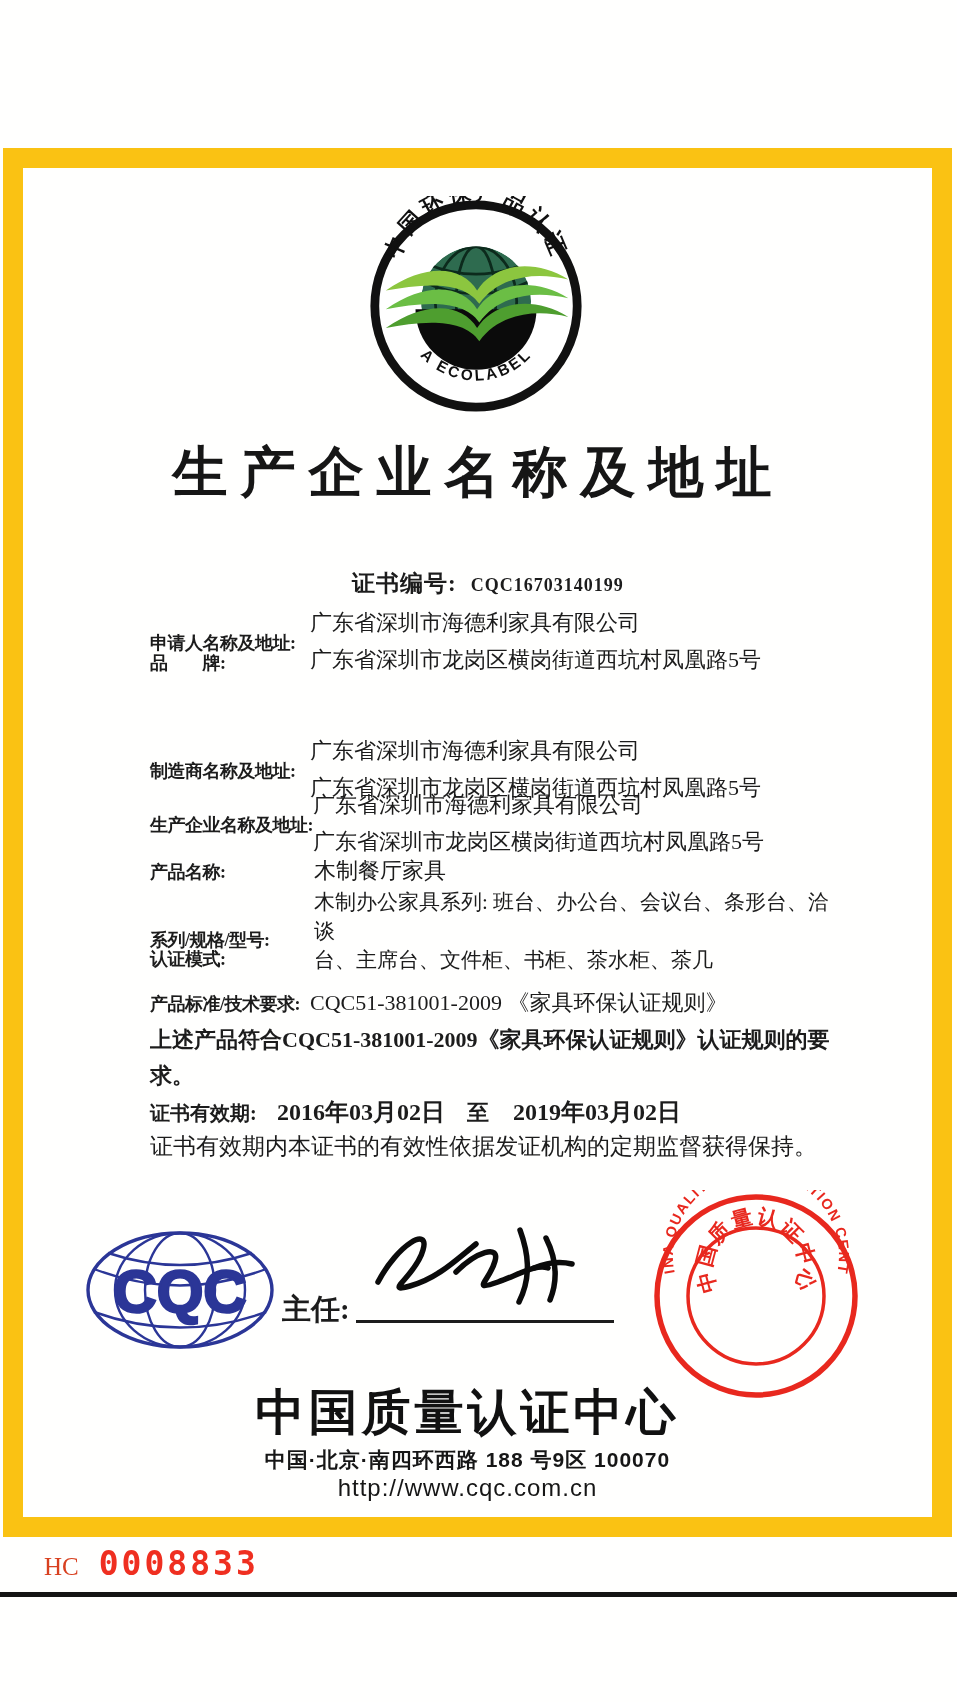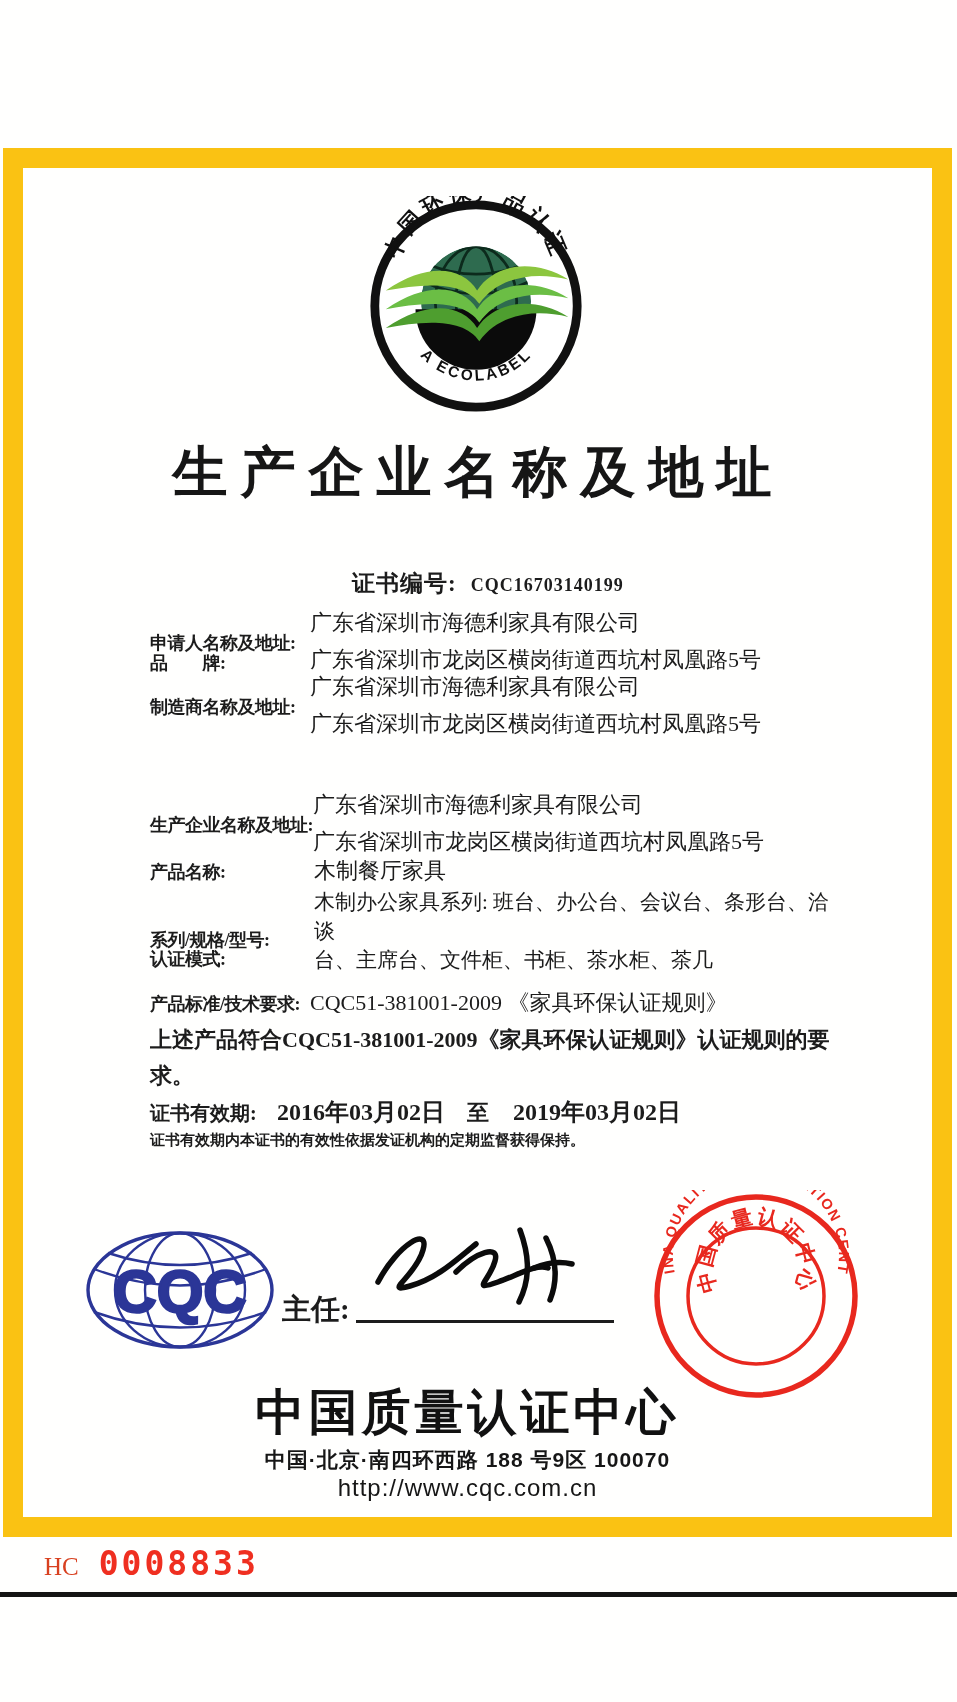--- a/index.html
+++ b/index.html
@@ -33,21 +33,21 @@
     padding-top:3px;white-space:nowrap;
   }
   .row .val{font-size:22px;line-height:37px;font-weight:500;}
   .row .val.small{font-size:21px;line-height:29px;}
   .statement{left:150px;top:1022px;width:692px;font-size:22px;line-height:36px;font-weight:600;}
   .validity{left:150px;top:1096px;display:flex;align-items:baseline;white-space:nowrap;}
   .validity .lbl{font-size:20px;font-weight:700;width:127px;}
   .validity .d1{font-size:24px;font-weight:700;}
   .validity .zhi{font-size:22px;font-weight:700;margin:0 24px 0 22px;}
   .validity .d2{font-size:24px;font-weight:600;}
-  .note{left:150px;top:1131px;font-size:15px;font-weight:700;white-space:nowrap;}
+  .note{left:150px;top:1131px;font-size:23px;font-weight:400;white-space:nowrap;}
   
   .cqc-logo{left:84px;top:1230px;width:192px;height:120px;}
   .director{left:282px;top:1290px;font-size:29px;font-weight:700;}
   .sign-line{left:356px;top:1320px;width:258px;height:3px;background:#1d1d1d;}
   .signature{left:368px;top:1218px;width:240px;height:105px;}
   .stamp{left:650px;top:1190px;width:212px;height:212px;}
   .org-name{
     left:0;width:935px;top:1380px;text-align:center;
     font-family:"Liberation Sans","DejaVu Sans",sans-serif;
     font-size:49px;font-weight:800;letter-spacing:4px;color:#111;
@@ -122,21 +122,21 @@
       <div>广东省深圳市海德利家具有限公司</div>
       <div>广东省深圳市龙岗区横岗街道西坑村凤凰路5号</div>
     </div>
   </div>
 
   <div class="abs row" style="top:648px">
     <div class="lbl">品　　牌:</div>
     <div class="val"></div>
   </div>
 
-  <div class="abs row" style="top:668px">
+  <div class="abs row" style="top:732px">
     <div class="lbl">制造商名称及地址:</div>
     <div class="val">
       <div>广东省深圳市海德利家具有限公司</div>
       <div>广东省深圳市龙岗区横岗街道西坑村凤凰路5号</div>
     </div>
   </div>
 
   <div class="abs row" style="top:786px">
     <div class="lbl">生产企业名称及地址:</div>
     <div class="val">

